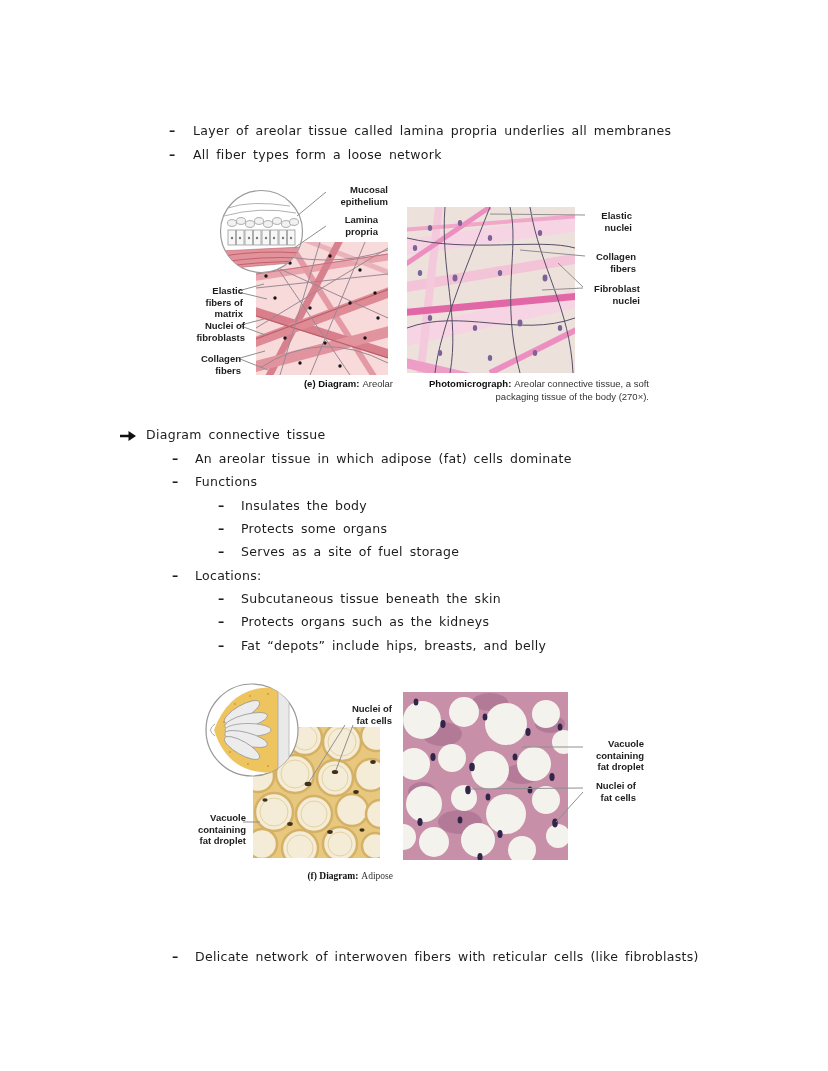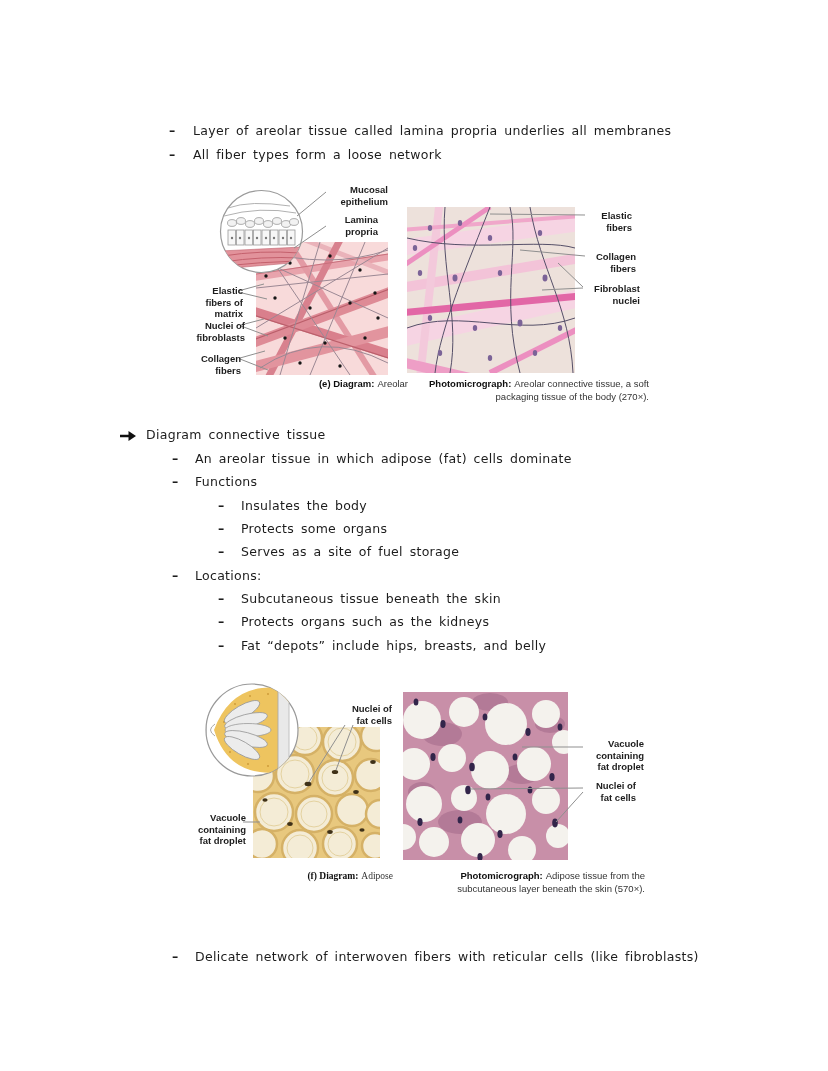--- a/index.html
+++ b/index.html
@@ -185,25 +185,25 @@
         <line x1="393" y1="109" x2="368" y2="85"></line>
         <line x1="393" y1="110" x2="352" y2="112"></line>
       </g>
     </svg>
 
     <div class="fig-label" style="left:138px;top:6px;width:60px;">Mucosal epithelium</div>
     <div class="fig-label" style="left:138px;top:36px;width:50px;">Lamina propria</div>
     <div class="fig-label" style="left:3px;top:107px;width:50px;">Elastic fibers of matrix</div>
     <div class="fig-label" style="left:3px;top:142px;width:52px;">Nuclei of fibroblasts</div>
     <div class="fig-label" style="left:3px;top:175px;width:48px;">Collagen fibers</div>
-    <div class="fig-label" style="left:398px;top:32px;width:44px;">Elastic fibers</div>
+    <div class="fig-label" style="left:398px;top:32px;width:44px;">Elastic nuclei</div>
     <div class="fig-label" style="left:398px;top:73px;width:48px;">Collagen fibers</div>
     <div class="fig-label" style="left:398px;top:105px;width:52px;">Fibroblast nuclei</div>
 
-    <div class="fig-caption" style="left:72px;top:200px;width:140px;padding-left:6px;">
+    <div class="fig-caption" style="left:57px;top:200px;width:140px;padding-left:6px;">
       <span class="cap-bold">(e) Diagram:</span><span class="cap-rest">Areolar</span>
     </div>
     <div class="fig-caption" style="left:217px;top:200px;width:242px;">
       <span class="cap-bold">Photomicrograph:</span><span class="cap-rest">Areolar connective tissue, a soft packaging tissue of the body (270×).</span>
     </div>
   </div>
 
   <div class="note" style="left:120px;top:426px;">
     <span class="arrow-wrap"><svg width="16" height="12" viewBox="0 0 16 12">
           <path d="M0,4.8 L8.5,4.8 L8.5,1 L16,6 L8.5,11 L8.5,7.2 L0,7.2 Z" fill="#101010"></path>
@@ -399,23 +399,20 @@
     </svg>
 
     <div class="fig-label" style="left:152px;top:31px;width:50px;">Nuclei of fat cells</div>
     <div class="fig-label" style="left:2px;top:140px;width:54px;">Vacuole containing fat droplet</div>
     <div class="fig-label" style="left:396px;top:66px;width:58px;">Vacuole containing fat droplet</div>
     <div class="fig-label" style="left:396px;top:108px;width:50px;">Nuclei of fat cells</div>
 
     <div class="fig-caption" style="left:63px;top:198px;width:140px;font-family:Liberation Serif, serif;">
       <span class="cap-bold">(f) Diagram:</span><span class="cap-rest">Adipose</span>
     </div>
-    <div class="fig-caption" style="left:213px;top:198px;width:242px;">
-      <span class="cap-bold">Photomicrograph:</span><span class="cap-rest">Adipose tissue from the subcutaneous layer beneath the skin (570×).</span>
-    </div>
   </div>
 
   <div class="note" style="left:172px;top:948px;">
     <span class="dash">–</span>
     <span class="ntext">Delicate network of interwoven fibers with reticular cells (like fibroblasts)</span>
   </div>
 
 </div>
 
 </body></html>

